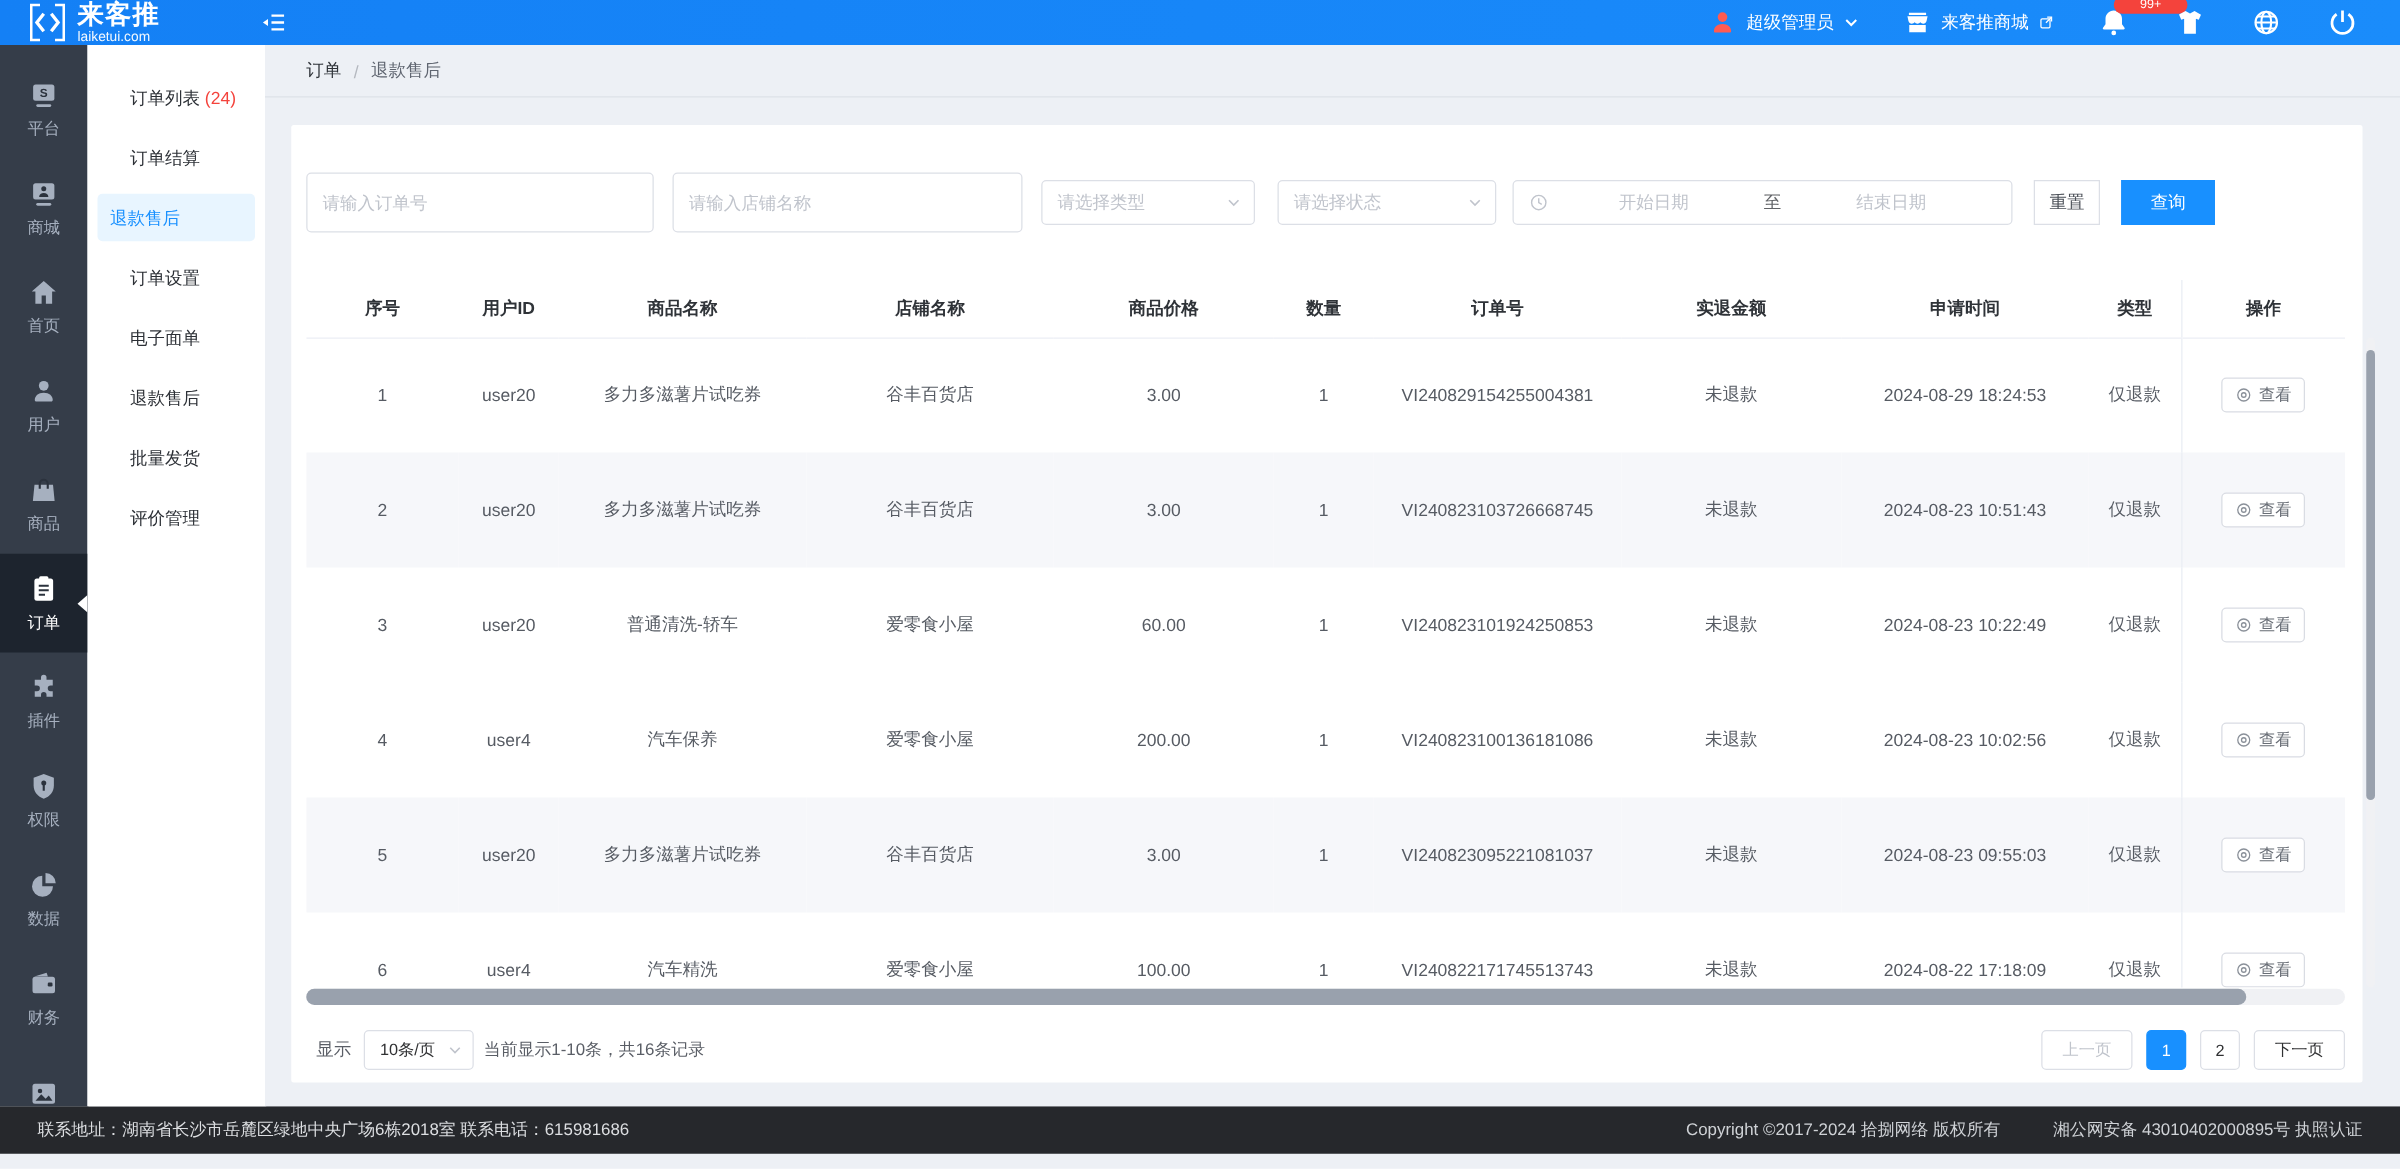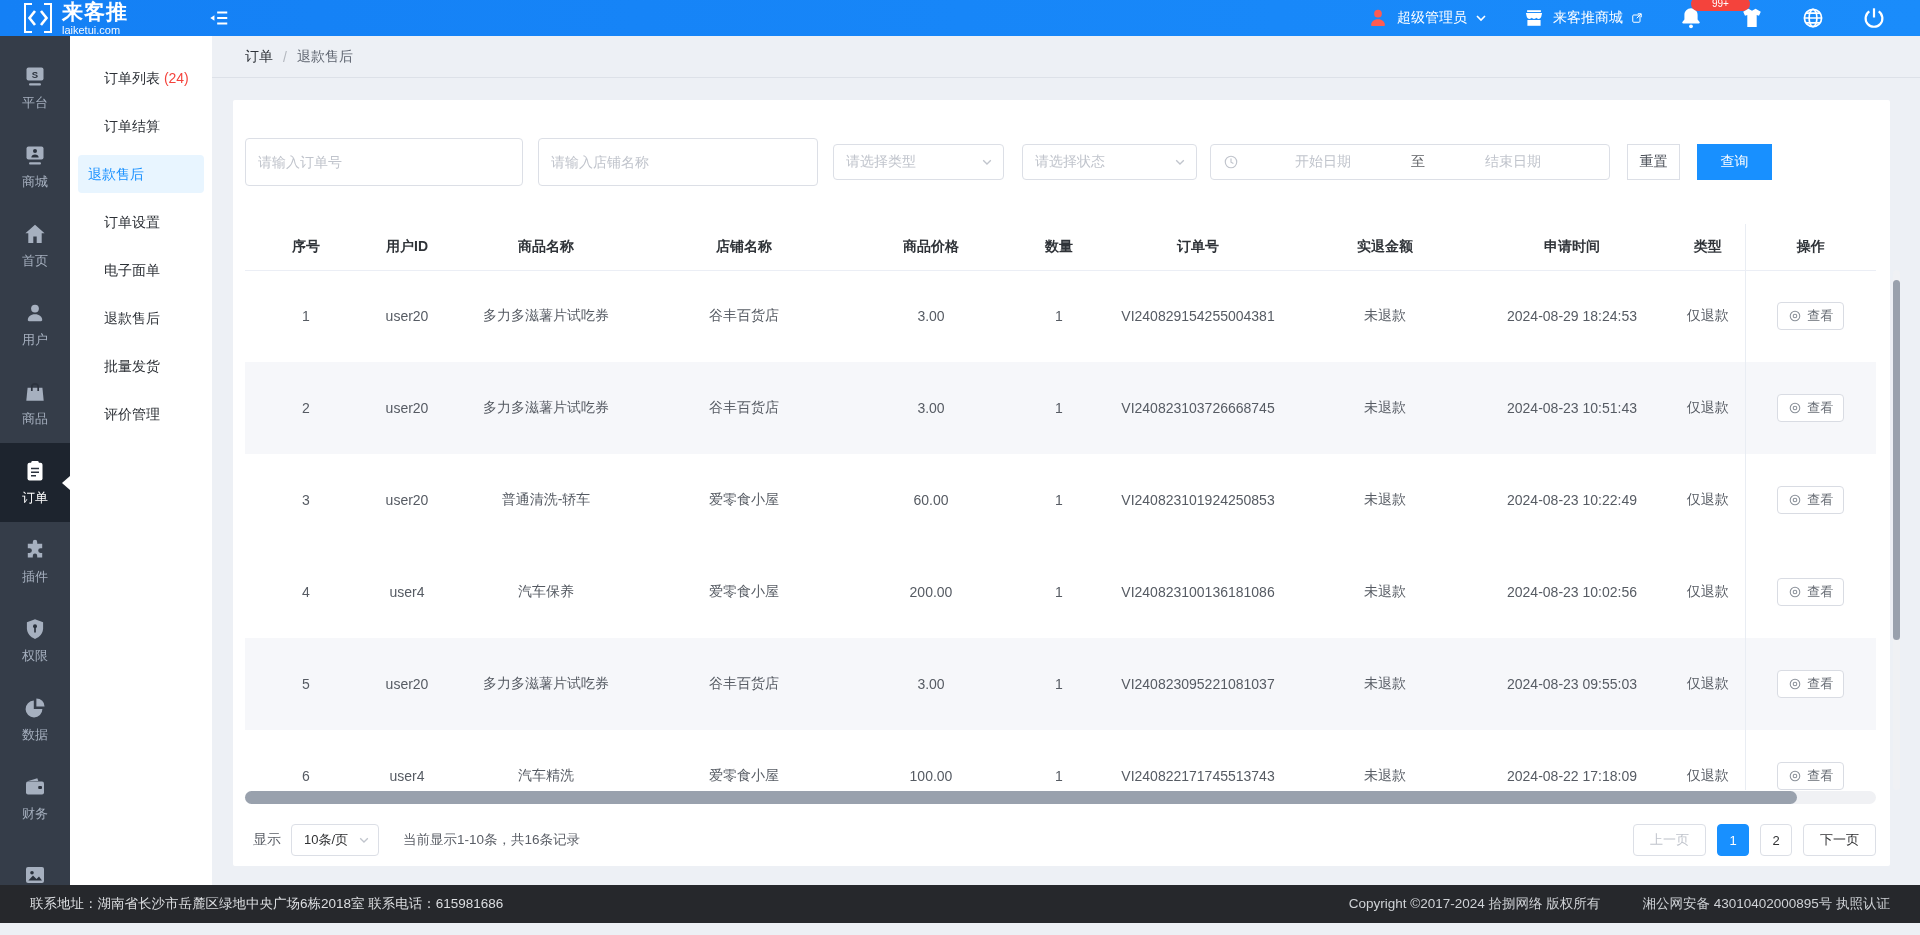--- a/index.html
+++ b/index.html
@@ -87,21 +87,21 @@
 
   
   .h-scroll { margin-top:1px; height:13px; background:#f0f1f4; border-radius:7px; position:relative; }
   .h-thumb { position:absolute; left:0; top:0; height:13px; width:1552px; background:#99a1ad; border-radius:7px; cursor:pointer; }
   .v-scroll { position:absolute; left:1893px; top:270px; width:7px; height:520px; background:#f0f1f4; border-radius:4px; z-index:40; }
   .v-thumb { position:absolute; left:0; top:10px; width:7px; height:360px; background:#99a1ad; border-radius:4px; cursor:pointer; }
 
   
   .pager-row { margin-top:20px; display:flex; align-items:center; padding:0 0 0 8px; }
   .pager-label { color:#5a5e66; }
-  .size-select { width:88px; height:32px; border:1px solid #dcdfe6; border-radius:4px; display:flex; align-items:center; padding:0 8px 0 12px; margin:0 24px 0 10px; color:#303133; font-size:13px; cursor:pointer;justify-content:space-between; }
+  .size-select { width:88px; height:32px; border:1px solid #dcdfe6; border-radius:4px; display:flex; align-items:center; padding:0 8px 0 12px; margin:0 8px 0 10px; color:#303133; font-size:13px; cursor:pointer;justify-content:space-between; }
   .size-select .txt { flex:1; }
   .pager-summary { color:#5a5e66; font-size:13.5px; }
   .pager-right { margin-left:auto; display:flex; align-items:center; gap:11px; }
   .pg-btn { height:32px; padding:0 16px; border:1px solid #dcdfe6; border-radius:4px; background:#fff; color:#303133; font-size:13px; cursor:pointer; font-family:inherit; }
   .pg-btn.disabled { color:#c0c4cc; cursor:default; }
   .pg-num { width:32px; height:32px; border:1px solid #dcdfe6; border-radius:4px; background:#fff; color:#303133; font-size:13px; display:flex; align-items:center; justify-content:center; cursor:pointer; }
   .pg-num.active { background:#1890ff; border-color:#1890ff; color:#fff; }
 
   
   .app-footer { height:38px; background:#26282c; color:#dcdee1; display:flex; align-items:center; padding:0 30px; font-size:13.5px; }

